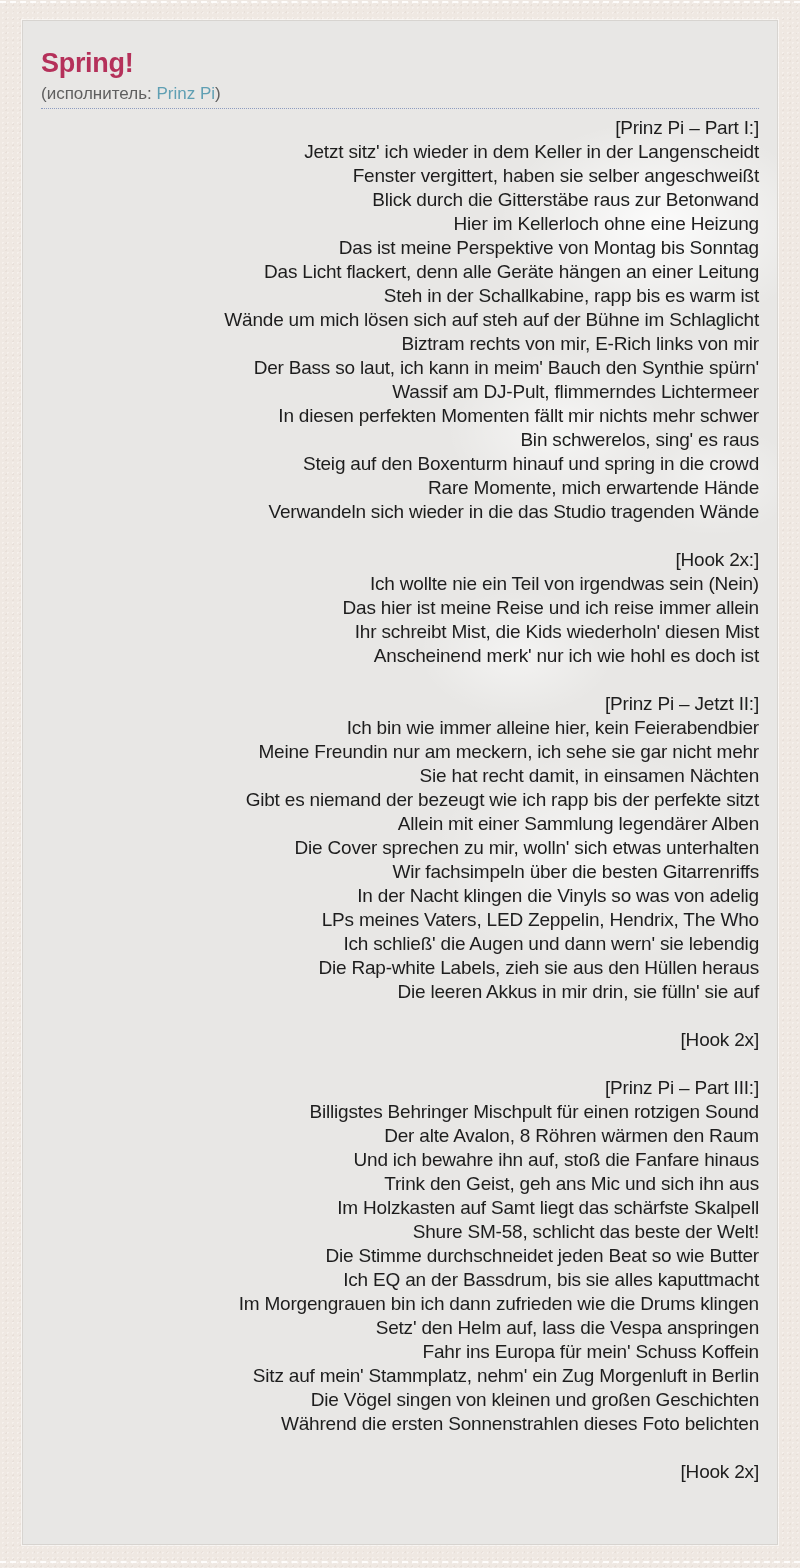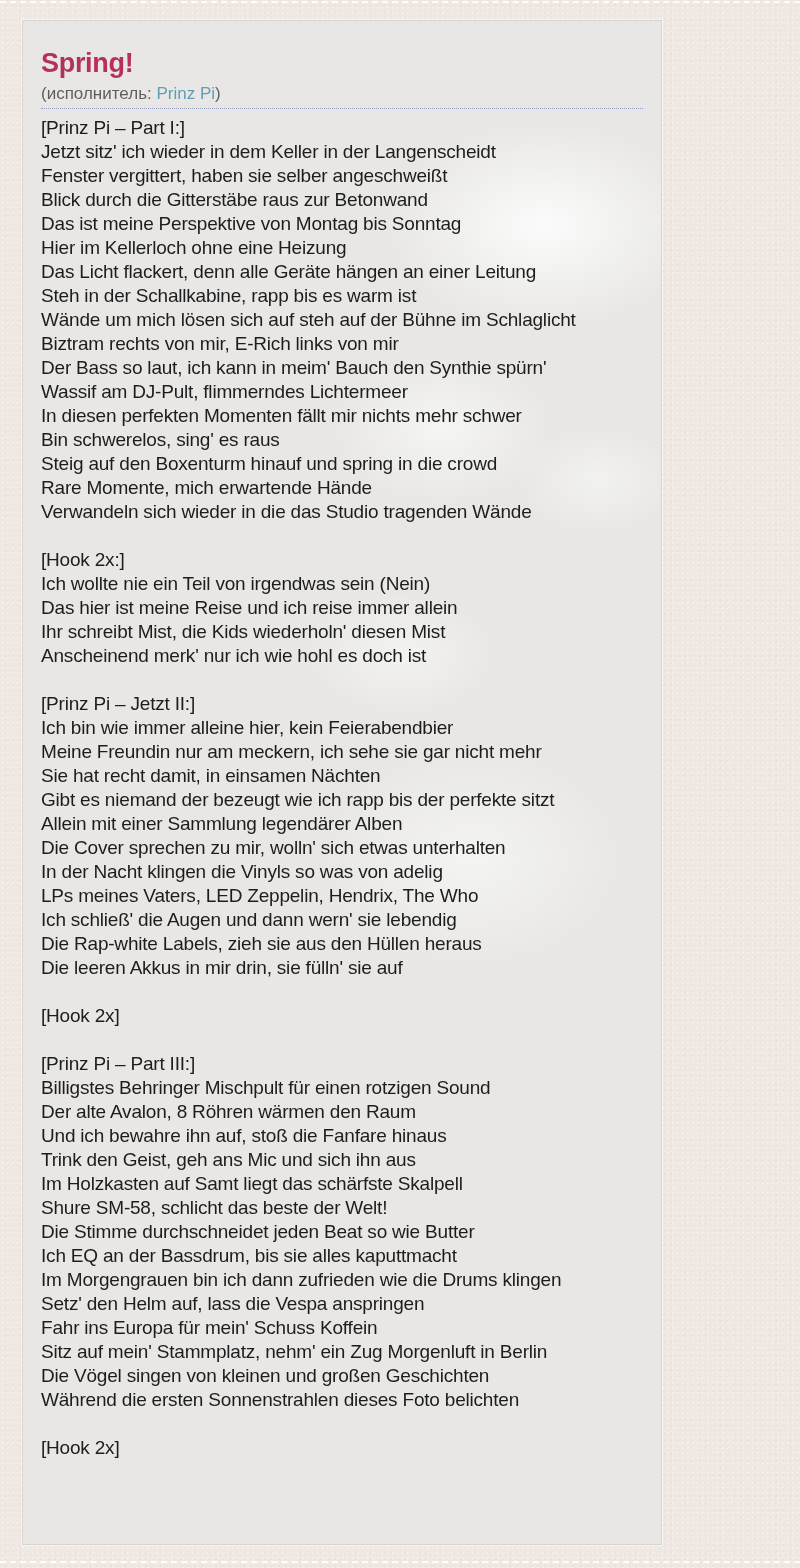--- a/index.html
+++ b/index.html
@@ -28,21 +28,21 @@
     height: 0;
     border-top: 2px dashed rgba(255,255,255,.85);
   }
   .edge-dashes.top { top: 1px; }
   .edge-dashes.bottom { top: 1561px; }
 
   .card {
     position: absolute;
     left: 22px;
     top: 20px;
-    width: 640px;
+    width: 756px;
     height: 1525px;
     background: #e8e7e5;
     border: 1px solid #d7d4d0;
     box-shadow: 0 0 0 1px rgba(255,255,255,.55);
     padding: 16px 18px 20px 18px;
     overflow: hidden;
   }
 
   
   .watermark {
@@ -90,21 +90,21 @@
 
   .lyrics {
     position: relative;
     margin-top: 7px;
     font-size: 19px;
     line-height: 24px;
     letter-spacing: -0.2px;
     color: #1d1d1d;
   }
   .stanza + .stanza { margin-top: 24px; }
-  .line { white-space: pre; }
+  .line { white-space: pre; text-align: right; }
 </style>
 </head>
 <body>
 
 <div class="edge-dashes top"></div>
 
 <div class="card">
   <div class="watermark"></div>
 
   <h1 class="page-title">Spring!</h1>
@@ -114,22 +114,22 @@
   </div>
 
   <div class="separator"></div>
 
   <div class="lyrics" id="lyrics">
       <div class="stanza">
         <div class="line">[Prinz Pi – Part I:]</div>
         <div class="line">Jetzt sitz' ich wieder in dem Keller in der Langenscheidt</div>
         <div class="line">Fenster vergittert, haben sie selber angeschweißt</div>
         <div class="line">Blick durch die Gitterstäbe raus zur Betonwand</div>
+        <div class="line">Hier im Kellerloch ohne eine Heizung</div>
         <div class="line">Das ist meine Perspektive von Montag bis Sonntag</div>
-        <div class="line">Hier im Kellerloch ohne eine Heizung</div>
         <div class="line">Das Licht flackert, denn alle Geräte hängen an einer Leitung</div>
         <div class="line">Steh in der Schallkabine, rapp bis es warm ist</div>
         <div class="line">Wände um mich lösen sich auf steh auf der Bühne im Schlaglicht</div>
         <div class="line">Biztram rechts von mir, E-Rich links von mir</div>
         <div class="line">Der Bass so laut, ich kann in meim' Bauch den Synthie spürn'</div>
         <div class="line">Wassif am DJ-Pult, flimmerndes Lichtermeer</div>
         <div class="line">In diesen perfekten Momenten fällt mir nichts mehr schwer</div>
         <div class="line">Bin schwerelos, sing' es raus</div>
         <div class="line">Steig auf den Boxenturm hinauf und spring in die crowd</div>
         <div class="line">Rare Momente, mich erwartende Hände</div>
@@ -143,20 +143,21 @@
         <div class="line">Anscheinend merk' nur ich wie hohl es doch ist</div>
       </div>
       <div class="stanza">
         <div class="line">[Prinz Pi – Jetzt II:]</div>
         <div class="line">Ich bin wie immer alleine hier, kein Feierabendbier</div>
         <div class="line">Meine Freundin nur am meckern, ich sehe sie gar nicht mehr</div>
         <div class="line">Sie hat recht damit, in einsamen Nächten</div>
         <div class="line">Gibt es niemand der bezeugt wie ich rapp bis der perfekte sitzt</div>
         <div class="line">Allein mit einer Sammlung legendärer Alben</div>
         <div class="line">Die Cover sprechen zu mir, wolln' sich etwas unterhalten</div>
+        <div class="line">Wir fachsimpeln über die besten Gitarrenriffs</div>
         <div class="line">In der Nacht klingen die Vinyls so was von adelig</div>
         <div class="line">LPs meines Vaters, LED Zeppelin, Hendrix, The Who</div>
         <div class="line">Ich schließ' die Augen und dann wern' sie lebendig</div>
         <div class="line">Die Rap-white Labels, zieh sie aus den Hüllen heraus</div>
         <div class="line">Die leeren Akkus in mir drin, sie fülln' sie auf</div>
       </div>
       <div class="stanza">
         <div class="line">[Hook 2x]</div>
       </div>
       <div class="stanza">

